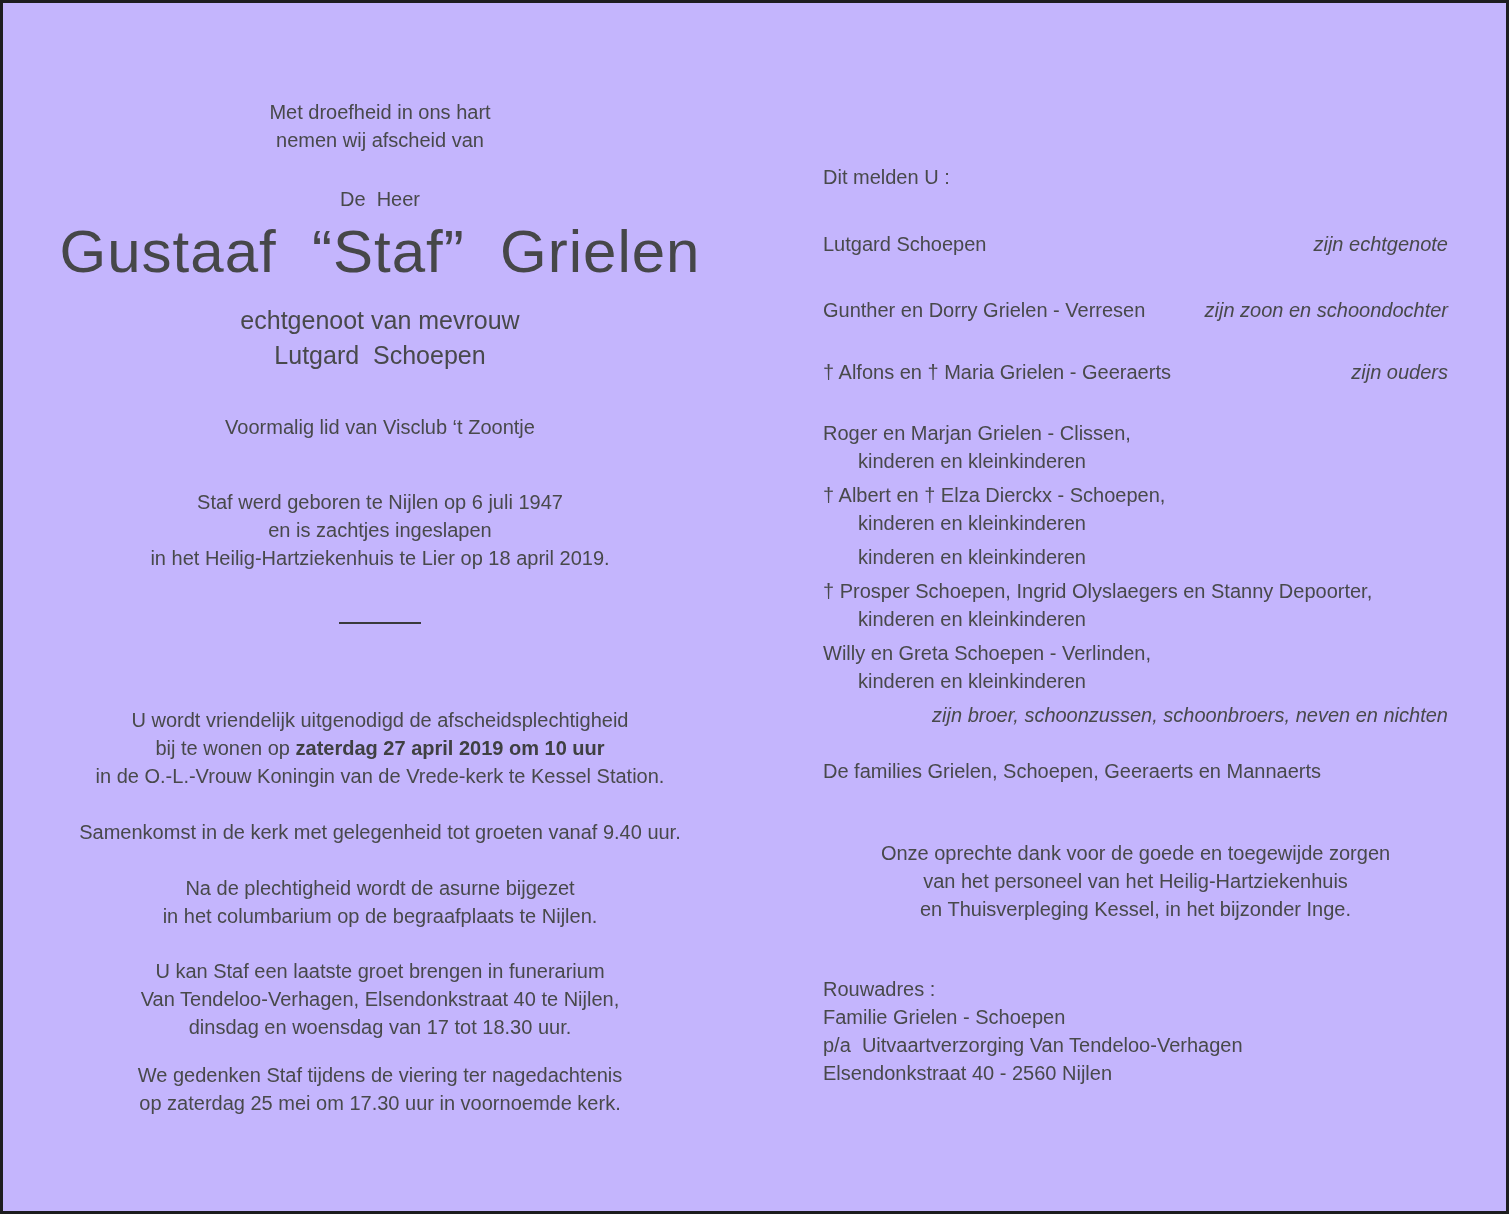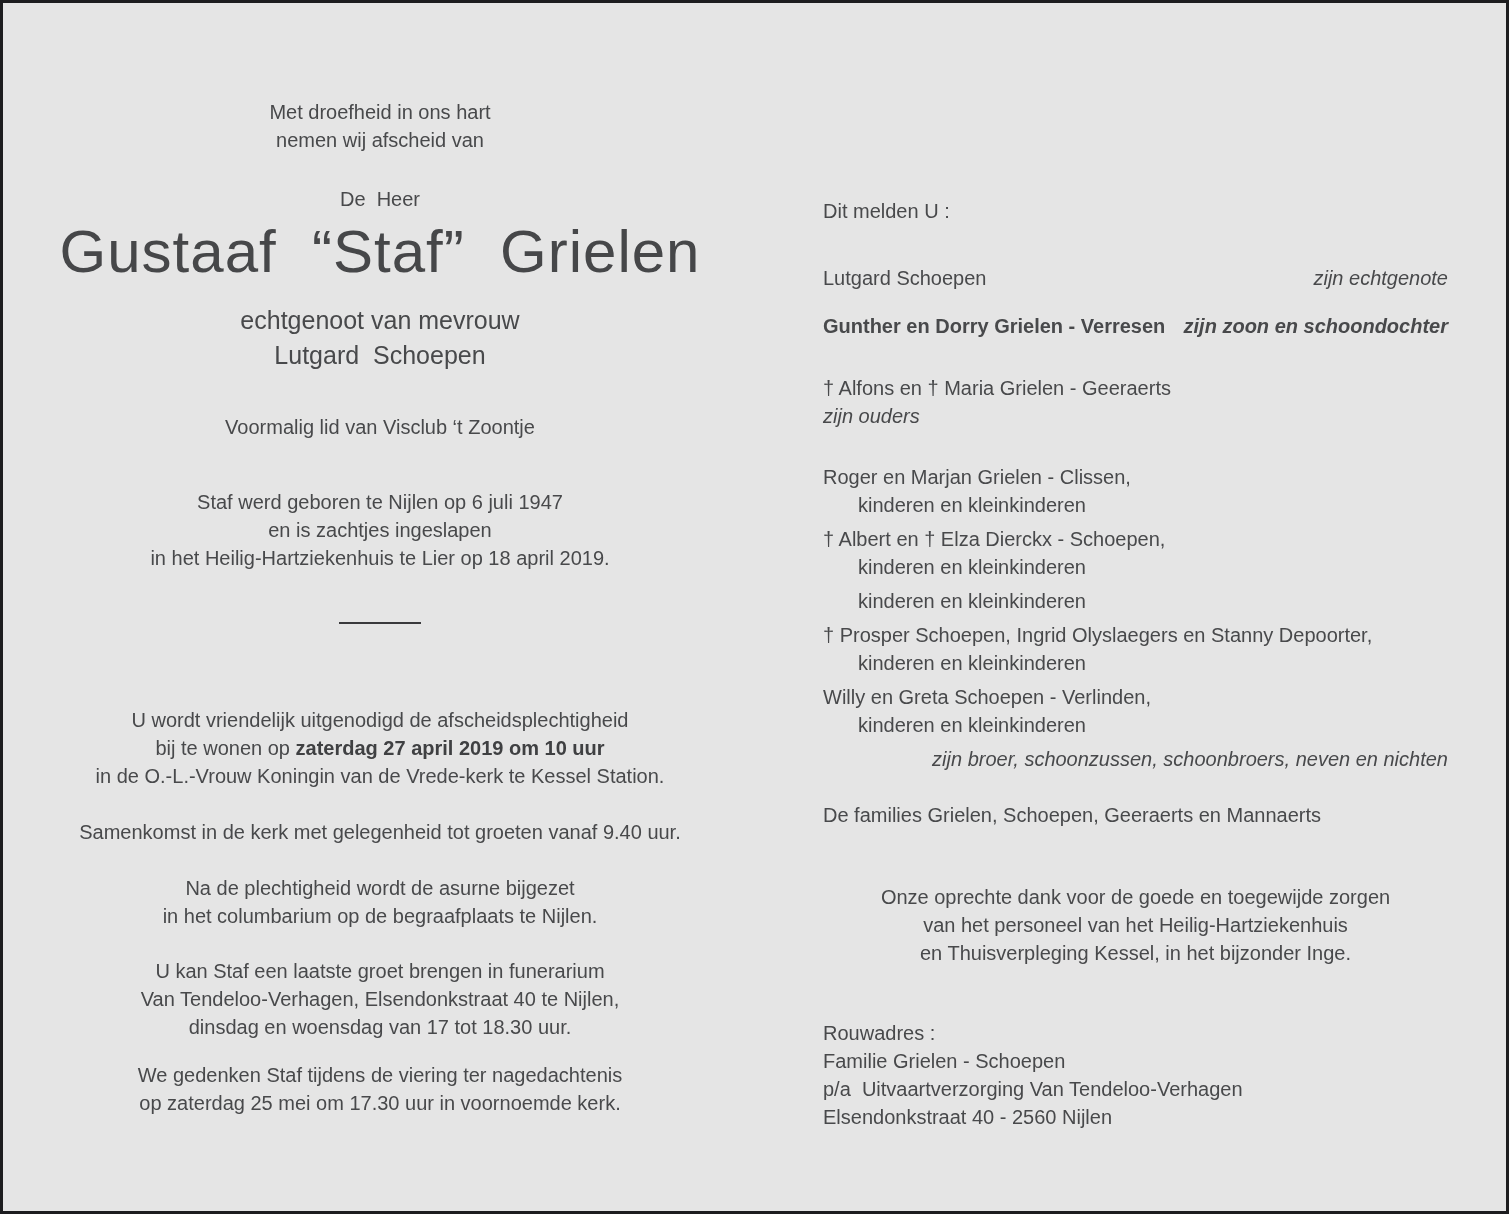--- a/index.html
+++ b/index.html
@@ -6,21 +6,21 @@
     margin: 0;
     padding: 0;
     background: #ffffff;
   }
   .card {
     position: relative;
     width: 1509px;
     height: 1214px;
     box-sizing: border-box;
     border: 3px solid #1d1d1f;
-    background: #e5e5e5;
+    background: #c4b5fd;
     overflow: hidden;
     font-family: "Liberation Sans", "DejaVu Sans", sans-serif;
     color: #48494b;
     font-weight: 300;
     padding-left: 16px;
   }
 
   
   .col-left {
     position: absolute;
@@ -51,35 +51,35 @@
   .p-gathering  { margin: 28px 0 0 0; }
   .p-urn        { margin: 28px 0 0 0; }
   .p-funerarium { margin: 27px 0 0 0; }
   .p-memorial   { margin: 20px 0 0 0; }
   .bold { font-weight: bold; color: #3f4042; }
 
   
   .col-right {
     position: absolute;
     left: 820px;
-    top: 194px;
+    top: 160px;
     width: 625px;
     font-size: 20px;
     line-height: 28px;
   }
   .r-heading { margin: 0; white-space: pre; }
   .relative-row {
     display: flex;
     justify-content: space-between;
     align-items: baseline;
     white-space: pre;
   }
   .row-1 { margin-top: 39px; }
-  .row-2 { margin-top: 20px; font-weight: bold; }
-  .row-3 { margin-top: 34px; flex-direction: column; }
+  .row-2 { margin-top: 38px; }
+  .row-3 { margin-top: 34px; }
   .relation { font-style: italic; text-align: left; }
 
   .groups { margin-top: 33px; }
   .family-group { margin: 0 0 6px 0; }
   .family-group .g-name { white-space: pre; }
   .family-group .g-sub  { padding-left: 35px; white-space: pre; }
 
   .group-relation {
     margin-top: 0;
     text-align: right;

